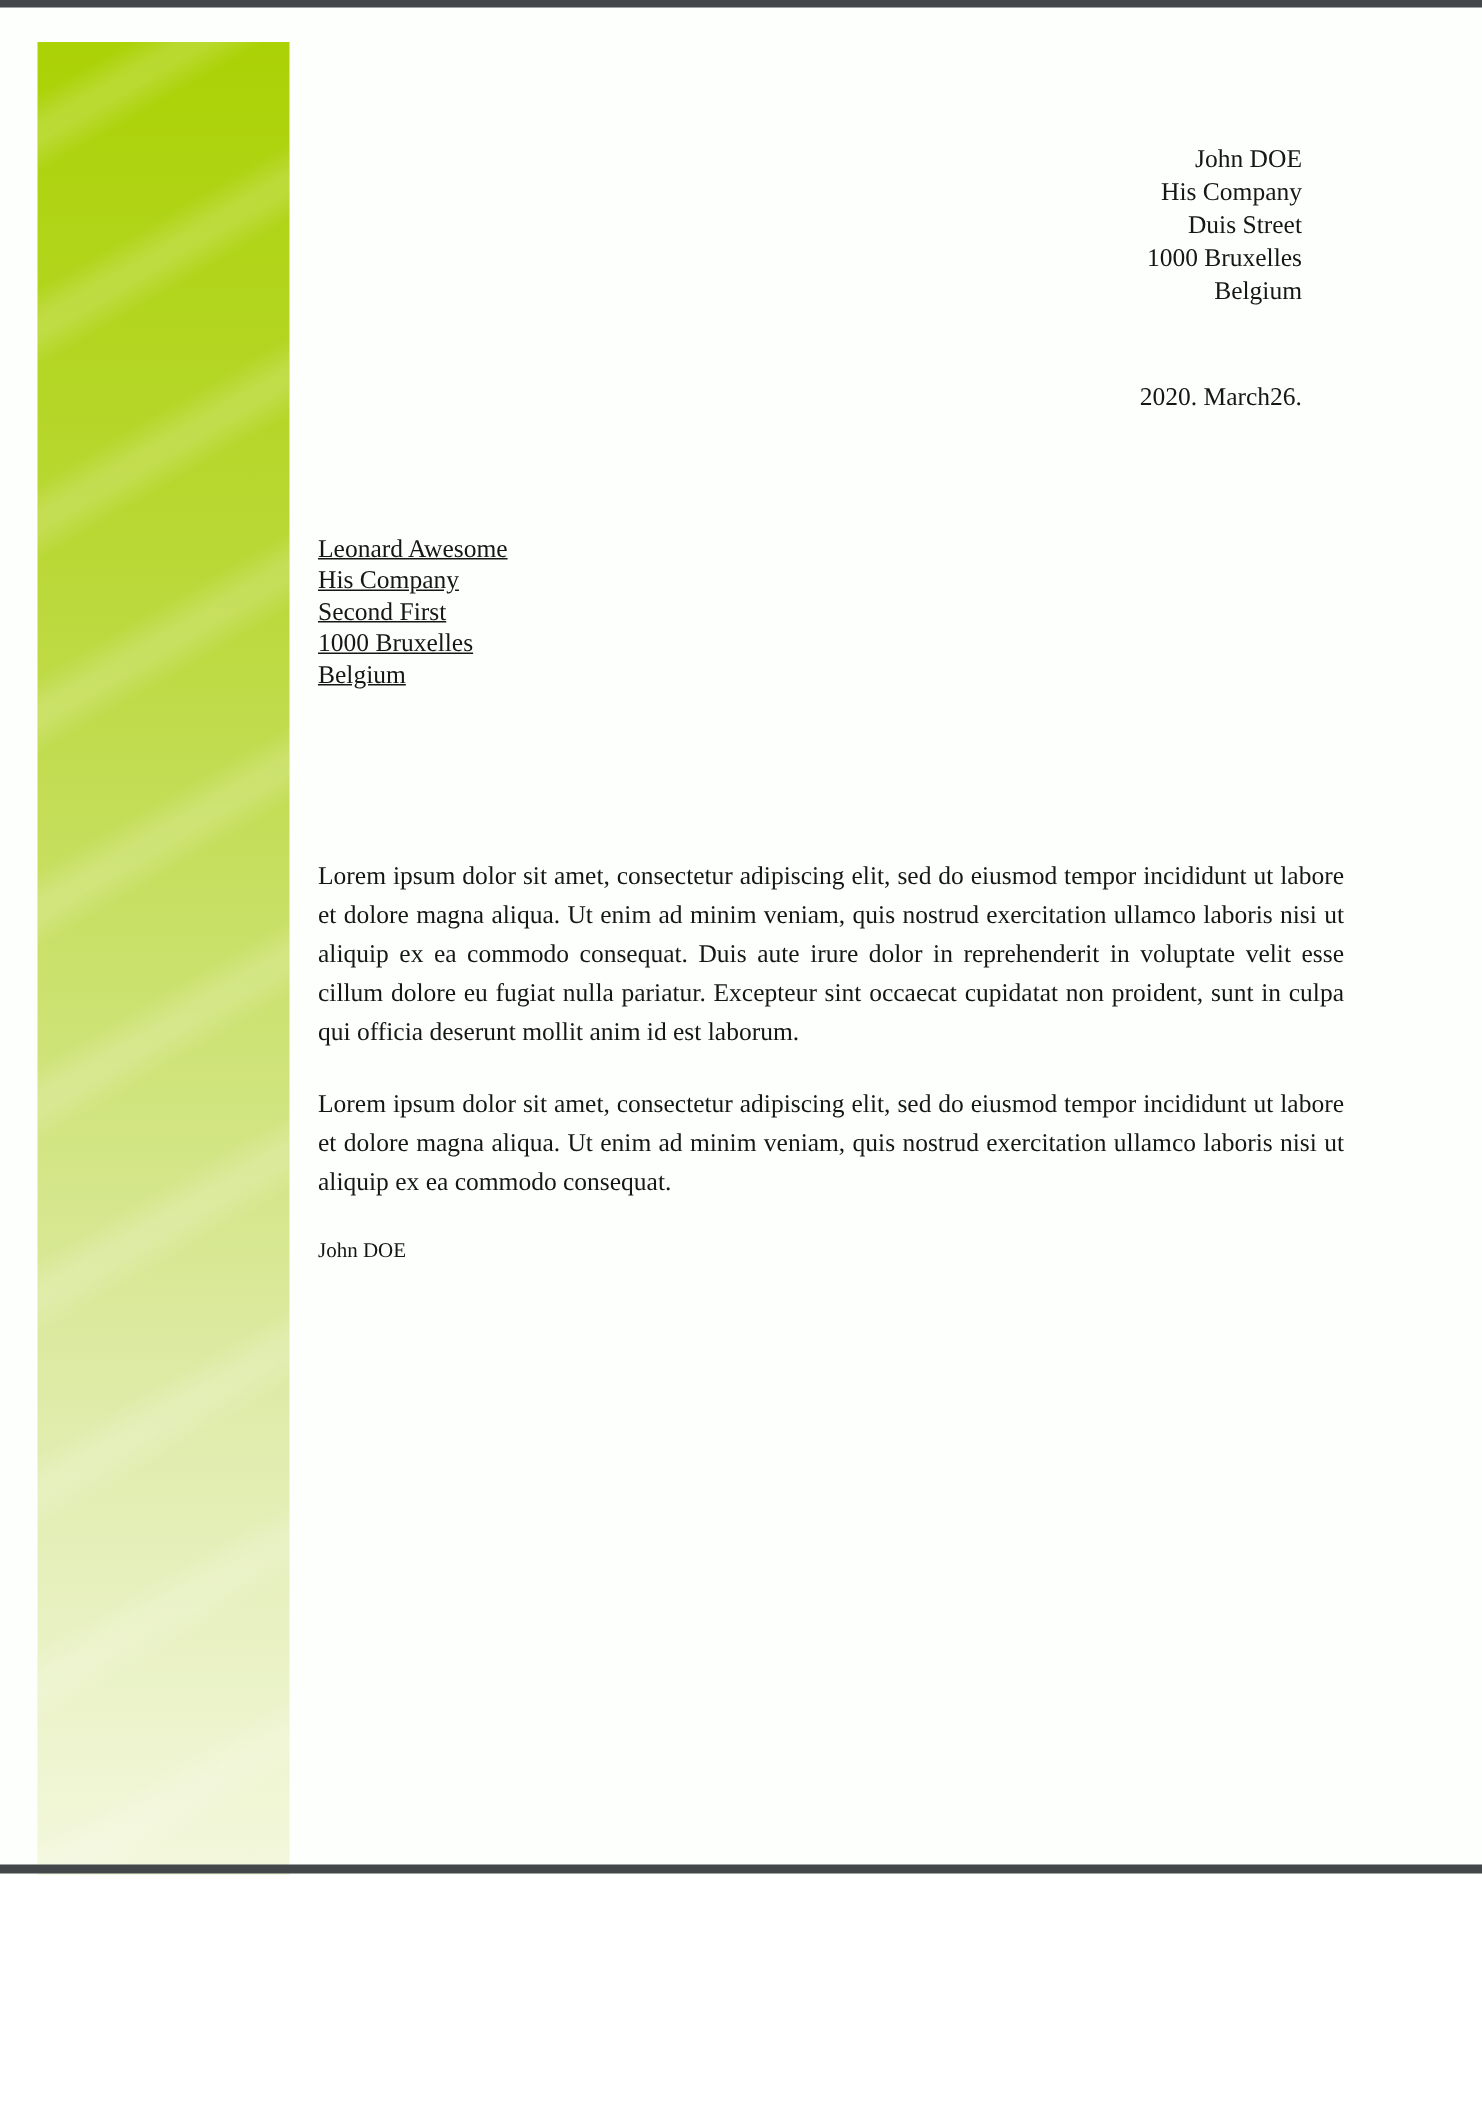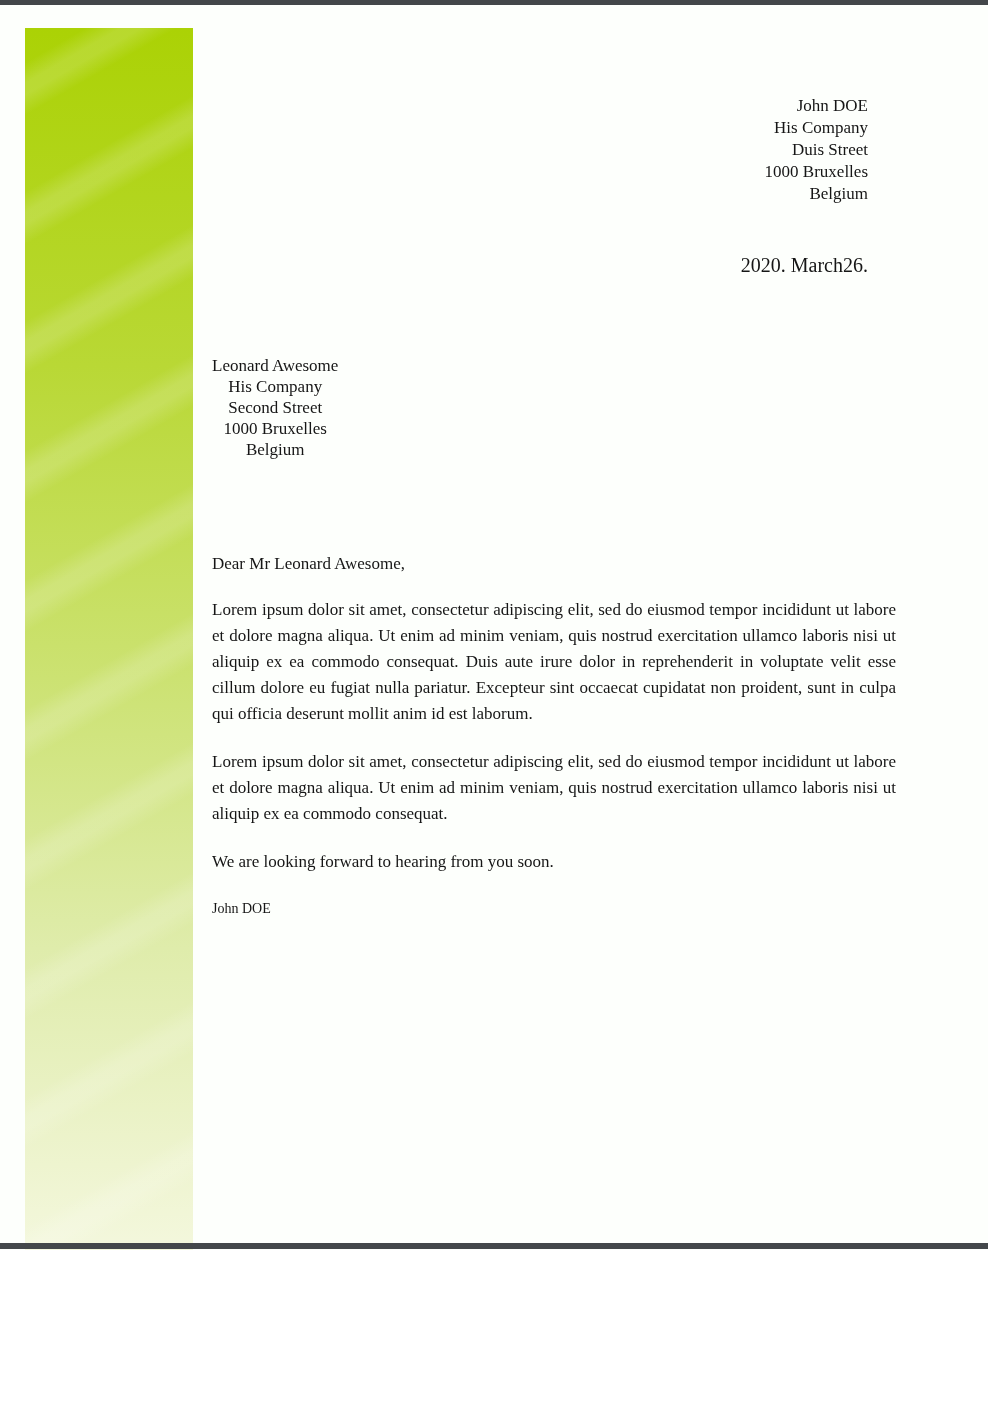--- a/index.html
+++ b/index.html
@@ -58,30 +58,31 @@
     right: 120px;
     text-align: right;
     font-size: 17px;
     line-height: 22px;
   }
   .date-line {
     position: absolute;
     top: 254px;
     right: 120px;
     text-align: right;
-    font-size: 20px;
+    font-size: 17px;
     line-height: 22px;
   }
   .recipient-block {
     position: absolute;
     top: 355px;
     left: 212px;
-    text-align: center;
+    text-align: left;
     font-size: 17px;
     line-height: 21px;
+    text-decoration: underline;
   }
   .body-col {
     position: absolute;
     top: 551px;
     left: 212px;
     width: 684px;
     font-size: 17px;
     line-height: 26px;
   }
   .salutation {
@@ -116,28 +117,26 @@
     <div>Duis Street</div>
     <div>1000 Bruxelles</div>
     <div>Belgium</div>
   </div>
 
   <div class="date-line">2020. March26.</div>
 
   <div class="recipient-block">
     <div>Leonard Awesome</div>
     <div>His Company</div>
-    <div>Second Street</div>
+    <div>Second First</div>
     <div>1000 Bruxelles</div>
     <div>Belgium</div>
   </div>
 
   <div class="body-col">
-    <p class="salutation">Dear Mr Leonard Awesome,</p>
     <p class="para para-1">Lorem ipsum dolor sit amet, consectetur adipiscing elit, sed do eiusmod tempor incididunt ut labore et dolore magna aliqua. Ut enim ad minim veniam, quis nostrud exercitation ullamco laboris nisi ut aliquip ex ea commodo consequat. Duis aute irure dolor in reprehenderit in voluptate velit esse cillum dolore eu fugiat nulla pariatur. Excepteur sint occaecat cupidatat non proident, sunt in culpa qui officia deserunt mollit anim id est laborum.</p>
     <p class="para para-2">Lorem ipsum dolor sit amet, consectetur adipiscing elit, sed do eiusmod tempor incididunt ut labore et dolore magna aliqua. Ut enim ad minim veniam, quis nostrud exercitation ullamco laboris nisi ut aliquip ex ea commodo consequat.</p>
-    <p class="para closing-line">We are looking forward to hearing from you soon.</p>
     <p class="para signature">John DOE</p>
   </div>
 
   <div class="bottom-rule"></div>
 
 </div>
 
 </body></html>

